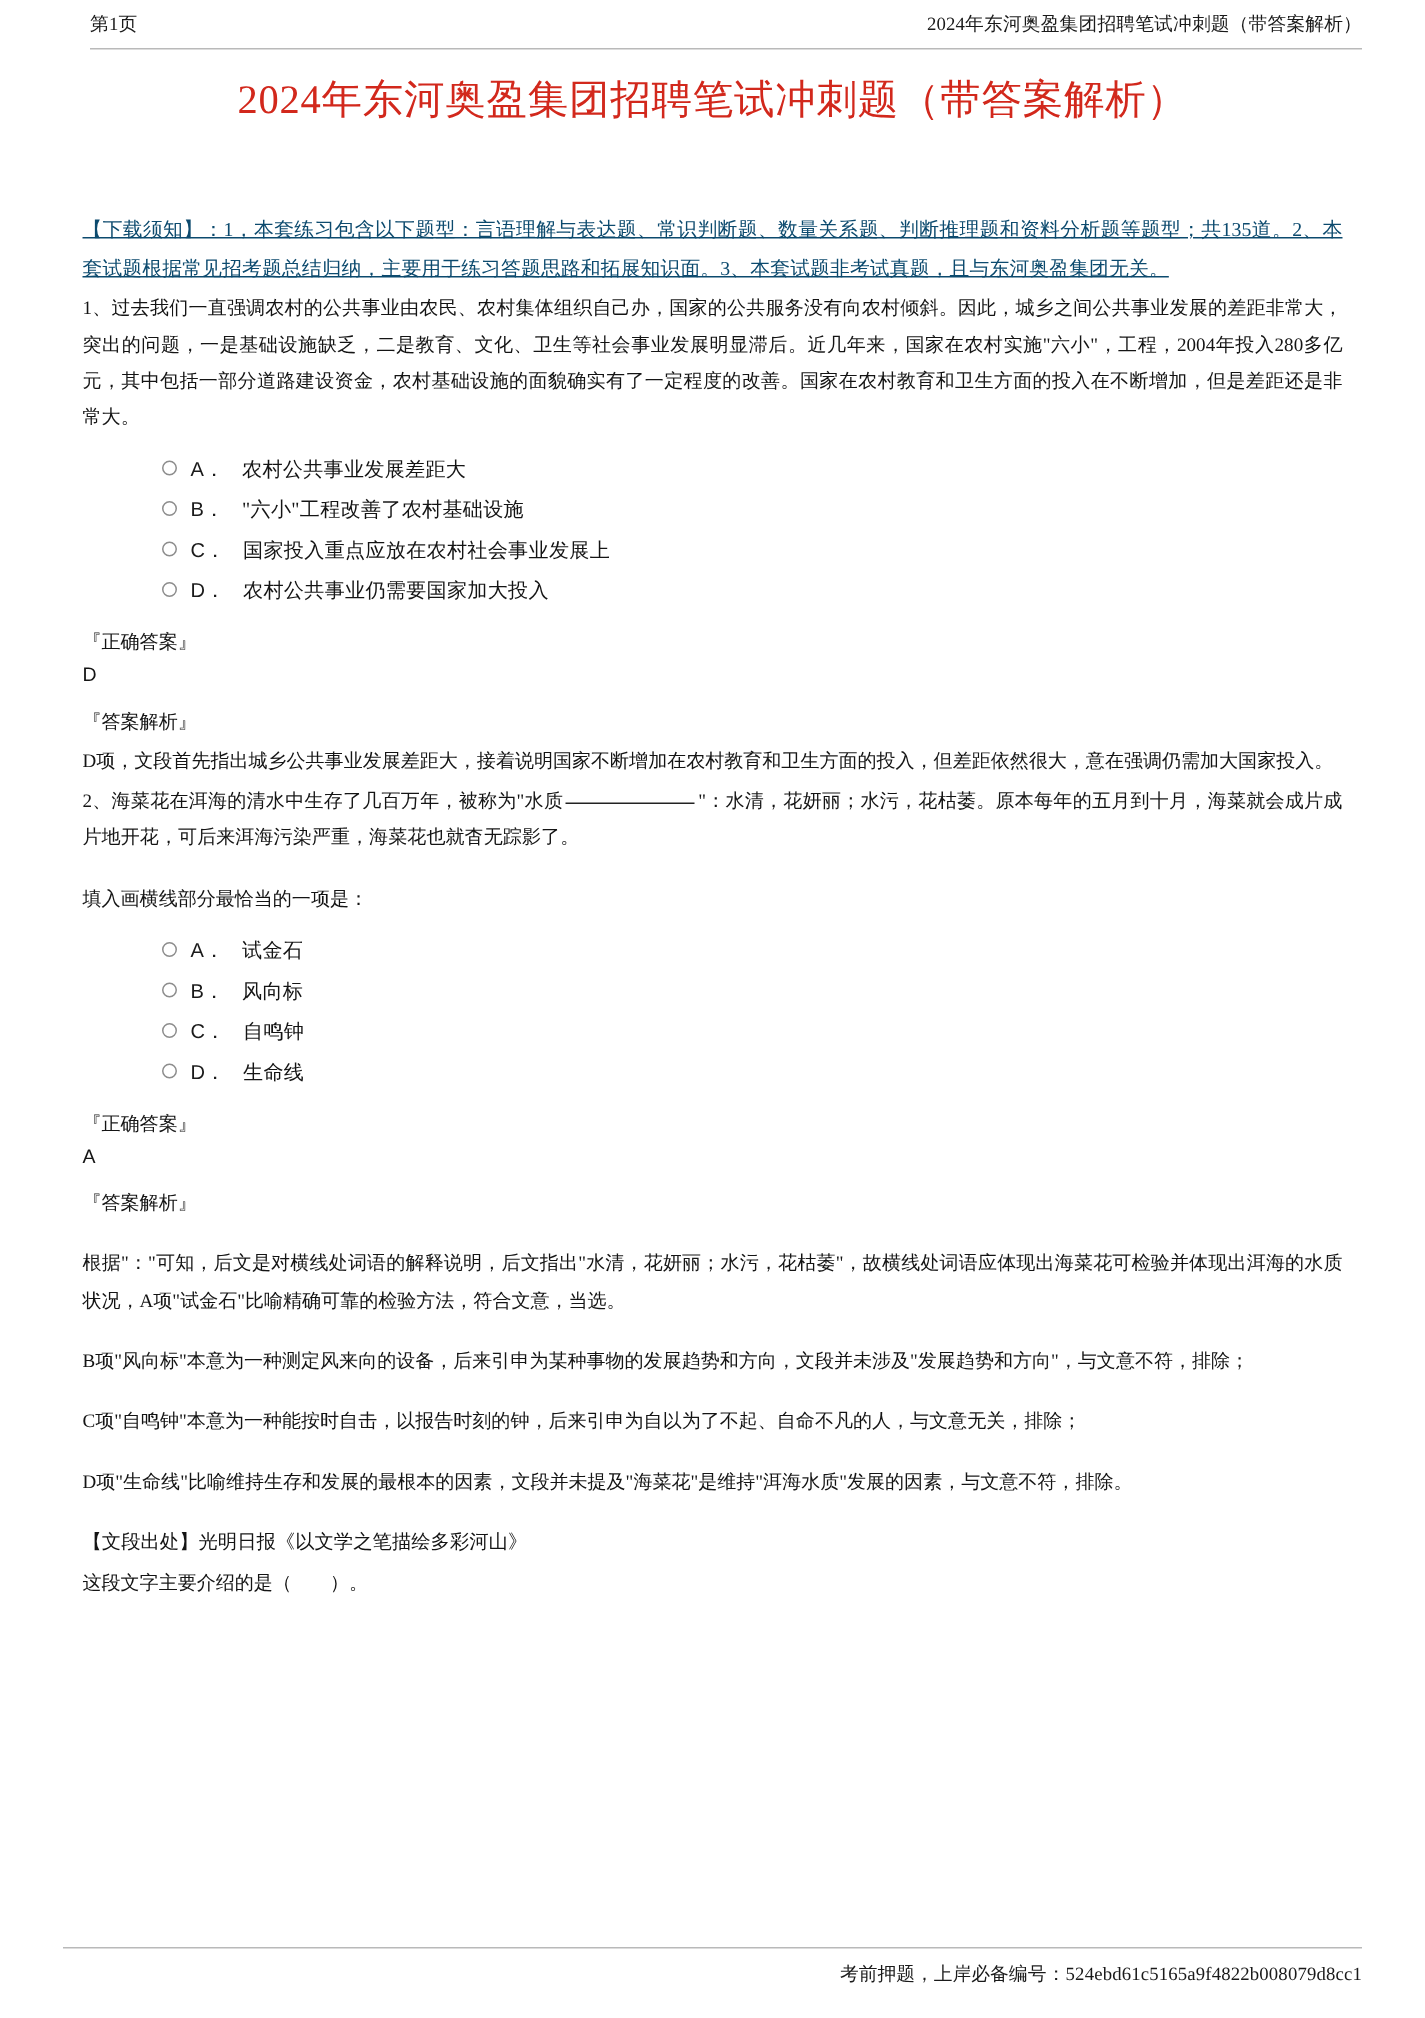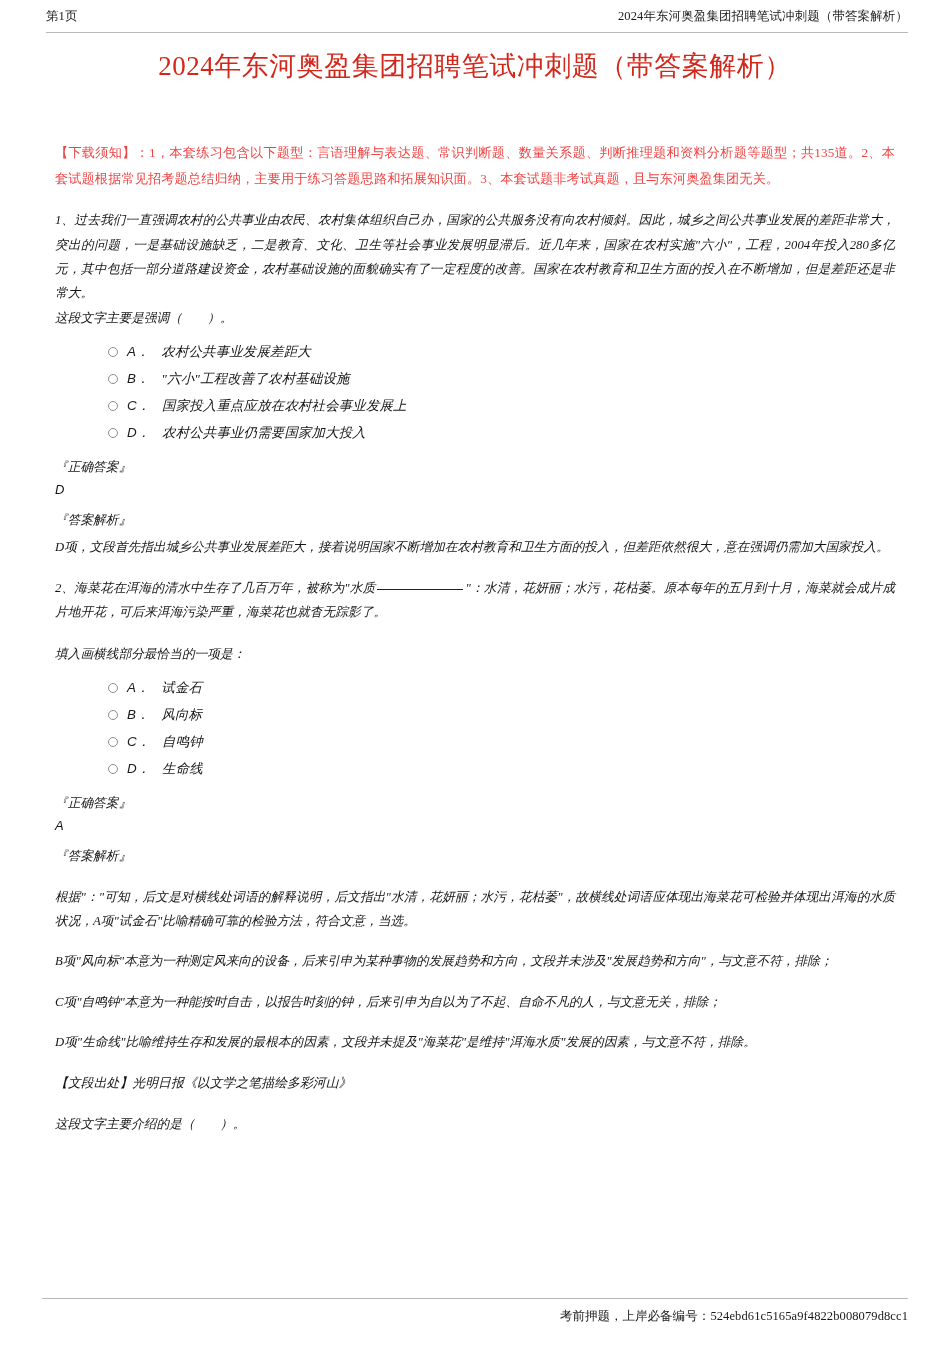--- a/index.html
+++ b/index.html
@@ -17,21 +17,21 @@
     height: 1345px;
     margin: 0 auto;
     background: #ffffff;
     overflow: hidden;
     box-sizing: border-box;
   }
 
   
   .run-head {
     position: absolute;
-    left: 46px;
+    left: 60px;
     right: 42px;
     top: 8px;
     height: 24px;
     border-bottom: 1px solid #b9b9b9;
     display: flex;
     align-items: flex-start;
     justify-content: space-between;
     font-size: 12.5px;
     color: #1a1a1a;
     letter-spacing: 0.1px;
@@ -74,35 +74,36 @@
     letter-spacing: 0.5px;
     line-height: 1.4;
     font-family: "Liberation Serif", "DejaVu Serif", serif;
   }
 
   .notice {
     margin-top: 54px;
     font-size: 13.2px;
     line-height: 1.95;
     text-align: justify;
-    color: #ef4444;
+    color: #0c4a6e;
     letter-spacing: 0.1px;
+    text-decoration: underline;
   }
 
   h2.section-head {
     margin: 50px 0 0 0;
     font-size: 19px;
     font-weight: normal;
     line-height: 1.62;
     color: #212a63;
     letter-spacing: 0.2px;
     text-align: justify;
   }
 
-  .q-block { margin-top: 17px; font-style: italic; }
+  .q-block { margin-top: 2px; }
 
   .q-stem {
     font-size: 12.7px;
     line-height: 1.92;
     text-align: justify;
     color: #141414;
     letter-spacing: 0.05px;
   }
   .q-ask {
     font-size: 12.7px;
@@ -189,21 +190,20 @@
 
   <div class="doc">
 
     <h1 class="doc-title">2024年东河奥盈集团招聘笔试冲刺题（带答案解析）</h1>
 
     <div class="notice">【下载须知】：1，本套练习包含以下题型：言语理解与表达题、常识判断题、数量关系题、判断推理题和资料分析题等题型；共135道。2、本套试题根据常见招考题总结归纳，主要用于练习答题思路和拓展知识面。3、本套试题非考试真题，且与东河奥盈集团无关。</div>
 
 
     <div class="q-block">
       <div class="q-stem">1、过去我们一直强调农村的公共事业由农民、农村集体组织自己办，国家的公共服务没有向农村倾斜。因此，城乡之间公共事业发展的差距非常大，突出的问题，一是基础设施缺乏，二是教育、文化、卫生等社会事业发展明显滞后。近几年来，国家在农村实施"六小"，工程，2004年投入280多亿元，其中包括一部分道路建设资金，农村基础设施的面貌确实有了一定程度的改善。国家在农村教育和卫生方面的投入在不断增加，但是差距还是非常大。</div>
-      <div class="q-ask">这段文字主要是强调（　　）。</div>
 
       <ul class="options">
         <li>
           <span class="radio"></span>
           <span class="opt-letter">A．</span>
           <span class="opt-text">农村公共事业发展差距大</span>
         </li>
         <li>
           <span class="radio"></span>
           <span class="opt-letter">B．</span>

